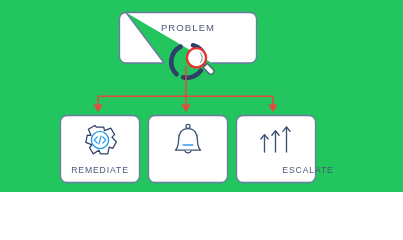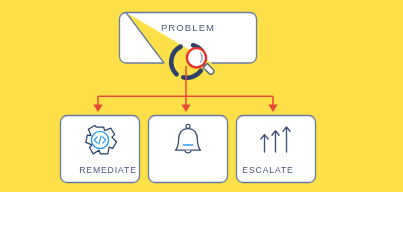--- a/index.html
+++ b/index.html
@@ -10,21 +10,21 @@
   body {
     width: 403px;
     height: 192px;
     font-family: "Liberation Sans", sans-serif;
     overflow: hidden;
   }
   #diagram {
     position: relative;
     width: 403px;
     height: 192px;
-    background: #fde047;
+    background: #22c55e;
   }
   .stage-svg {
     position: absolute;
     left: 0;
     top: 0;
     width: 403px;
     height: 192px;
   }
   .node-label {
     position: absolute;
@@ -39,23 +39,23 @@
     top: 22px;
     width: 140px;
     font-size: 9.5px;
     letter-spacing: 1.1px;
   }
   .card-label {
     font-size: 8.6px;
     letter-spacing: 0.9px;
     top: 165px;
   }
-  #label-remediate { left: 60px; width: 80px; padding-left: 8px; }
+  #label-remediate { left: 60px; width: 80px; }
   #label-notify    { left: 148px; width: 80px; }
-  #label-escalate  { left: 236px; width: 64px; }
+  #label-escalate  { left: 236px; width: 64px; padding-left: 40px; }
 </style>
 </head>
 <body>
 
 <div id="diagram">
 
   <svg class="stage-svg" viewBox="0 0 403 192" xmlns="http://www.w3.org/2000/svg">
 
     <g>
       <path d="M 126 12.5 L 250 12.5 A 6.5 6.5 0 0 1 256.5 19 L 256.5 56.5

